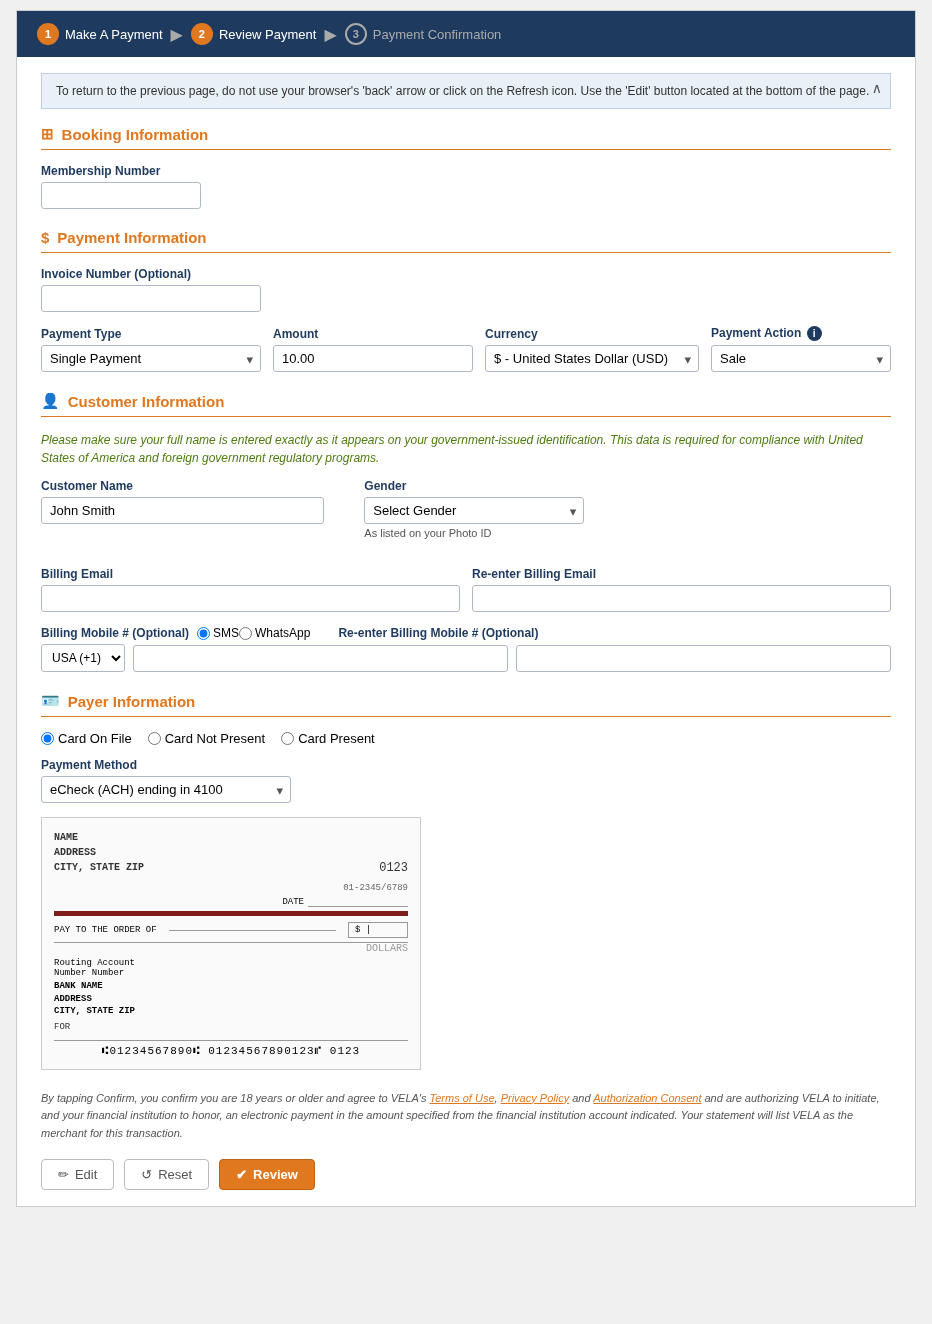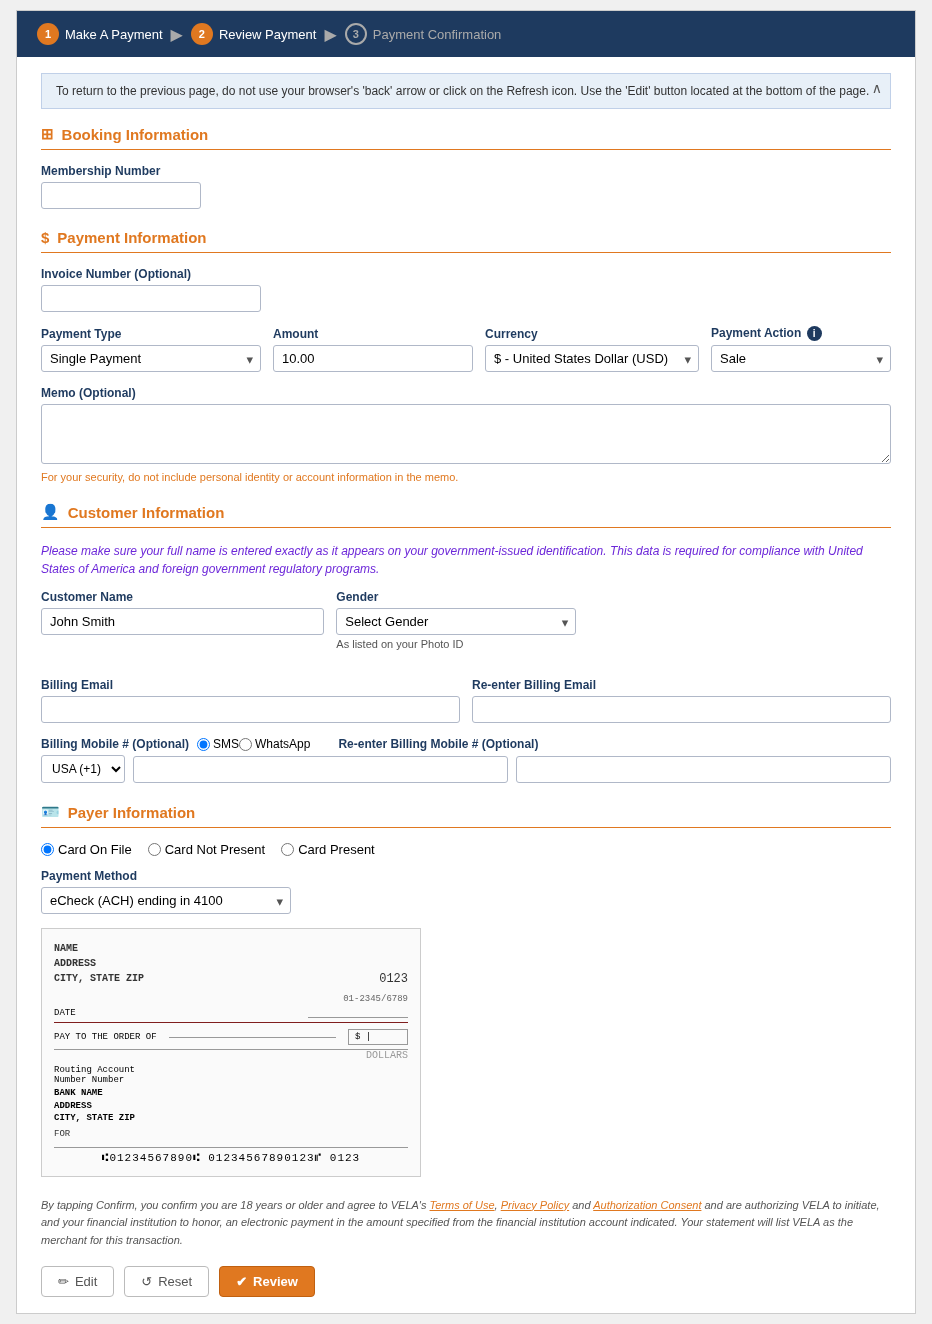--- a/index.html
+++ b/index.html
@@ -42,37 +42,37 @@
 
     
     .payment-row { display: flex; gap: 12px; align-items: flex-end; margin-bottom: 14px; }
     .payment-row .form-group { margin-bottom: 0; }
 
     
     .memo-textarea { width: 100%; border: 1px solid #b0b8c8; border-radius: 3px; padding: 6px 8px; font-size: 12px; height: 60px; resize: vertical; }
     .memo-note { font-size: 11px; color: #e07820; margin-top: 4px; }
 
     
-    .customer-note { font-size: 12px; color: #6d28d9; font-style: italic; margin-bottom: 12px; line-height: 1.5; }
+    .customer-note { font-size: 12px; color: #4d7c0f; font-style: italic; margin-bottom: 12px; line-height: 1.5; }
 
     
     .radio-group { display: flex; gap: 16px; align-items: center; margin-bottom: 12px; }
     .radio-item { display: flex; align-items: center; gap: 4px; font-size: 13px; cursor: pointer; }
     .radio-item input { cursor: pointer; }
 
     
     .phone-row { display: flex; gap: 8px; align-items: flex-end; }
     .phone-country { border: 1px solid #b0b8c8; border-radius: 3px; padding: 5px 6px; font-size: 12px; background: #fff; white-space: nowrap; }
     .sms-whatsapp { display: flex; align-items: flex-start; font-size: 12px; }
 
     
     .check-container { border: 1px solid #ccc; background: #fafafa; padding: 12px; margin-top: 10px; width: 380px; font-family: 'Courier New', monospace; }
     .check-top { display: flex; justify-content: space-between; font-size: 10px; color: #333; margin-bottom: 8px; align-items: flex-end; }
     .check-name { font-size: 10px; font-weight: bold; line-height: 1.5; color: #333; }
-    .check-date { display: flex; justify-content: space-between; font-size: 9px; margin-bottom: 6px; border-bottom: 1px solid #7f1d1d; padding-bottom: 4px; }
+    .check-date { display: flex; justify-content: flex-end; font-size: 9px; margin-bottom: 6px; border-bottom: 5px solid #7f1d1d; padding-bottom: 4px; }
     .check-payto { display: flex; align-items: center; gap: 12px; font-size: 9px; margin-bottom: 4px; }
     .check-payto-line { flex: 1; border-bottom: 1px solid #999; }
     .check-dollar { border: 1px solid #999; padding: 2px 6px; font-size: 9px; width: 60px; }
     .check-routing { display: flex; gap: 16px; font-size: 9px; margin-top: 4px; }
     .check-bank { font-size: 9px; font-weight: bold; line-height: 1.4; margin-top: 2px; }
     .check-micr { font-size: 11px; border-top: 1px solid #999; margin-top: 8px; padding-top: 4px; text-align: center; letter-spacing: 1px; }
     .check-for { font-size: 9px; margin-top: 4px; color: #333; }
     .check-dollars-line { display: flex; justify-content: flex-end; font-size: 9px; color: #999; }
 
     
@@ -171,40 +171,35 @@
             <span class="info-icon">i</span>
           </label>
           <div class="select-wrapper">
             <select class="form-select">
               <option>Sale</option>
             </select>
           </div>
         </div>
       </div>
 
-      <div class="form-group">
-        <label class="form-label">Memo (Optional)</label>
-        <textarea class="memo-textarea" style=""></textarea>
-        <div class="memo-note">For your security, do not include personal identity or account information in the memo.</div>
-      </div>
     </div>
 
     <div class="section">
       <div class="section-header">
         <span class="section-icon">👤</span>
         <span>Customer Information</span>
       </div>
       <p class="customer-note">Please make sure your full name is entered exactly as it appears on your government-issued identification. This data is required for compliance with United States of America and foreign government regulatory programs.</p>
 
       <div class="row" style="margin-bottom:14px;">
         <div class="form-group col-33">
           <label class="form-label">Customer Name</label>
           <input class="form-input" type="text" value="John Smith" style="">
         </div>
-        <div class="form-group" style="width:240px;">
+        <div class="form-group" style="width:220px;margin-left:28px;">
           <label class="form-label">Gender</label>
           <div class="select-wrapper">
             <select class="form-select">
               <option value="">Select Gender</option>
               <option>Male</option>
               <option>Female</option>
               <option>Other</option>
             </select>
           </div>
           <div class="gender-note">As listed on your Photo ID</div>

